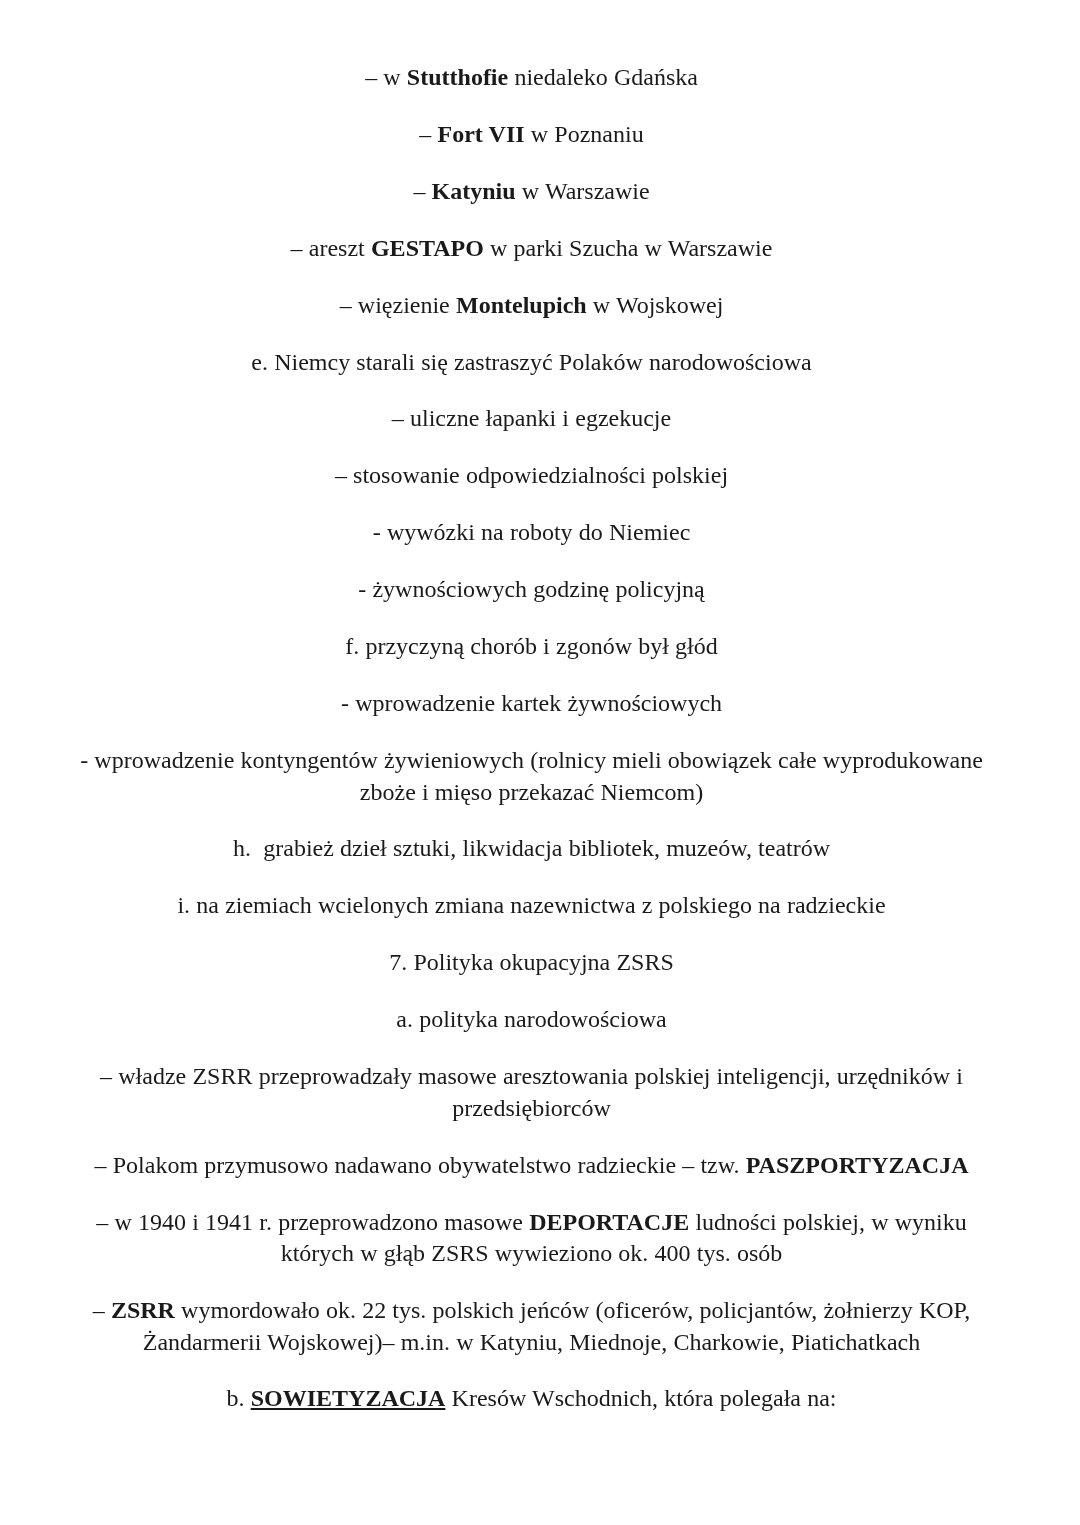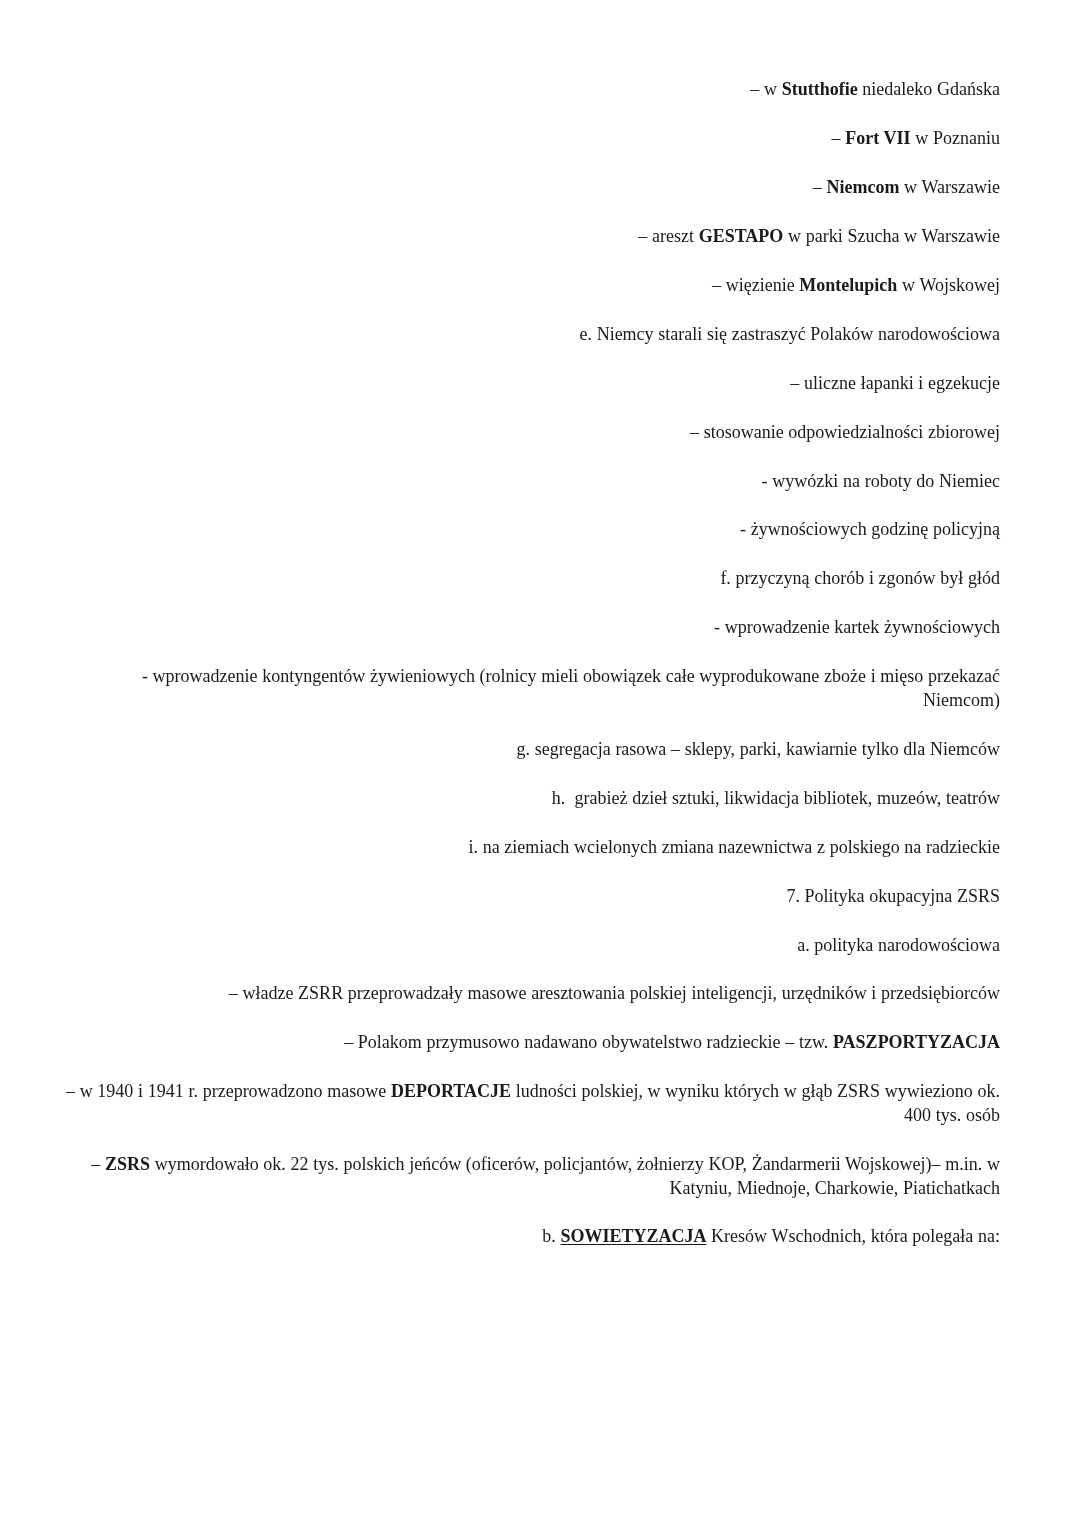--- a/index.html
+++ b/index.html
@@ -20,24 +20,24 @@
     min-height: 1525px;
     box-sizing: border-box;
     padding: 62px 78px 60px 63px;
     background: #ffffff;
   }
   .doc-body {
     width: 937px;
   }
   
   .para {
-    font-size: 18px;
+    font-size: 24px;
     line-height: 1.33;
-    margin: 16px 0 25px 0;
-    text-align: right;
+    margin: 0 0 25px 0;
+    text-align: center;
     white-space: pre-wrap;
     word-spacing: 0.2px;
   }
   .para:last-child {
     margin-bottom: 0;
   }
   
   .para.wrapped {
     line-height: 1.32;
   }
@@ -51,35 +51,34 @@
   }
 </style>
 </head>
 <body>
 
 <div class="page">
   <div class="doc-body" id="doc-body">
 
   <p class="para"><span>– w </span><b>Stutthofie</b><span> niedaleko Gdańska</span></p>
       <p class="para"><span>– </span><b>Fort VII</b><span> w Poznaniu</span></p>
-      <p class="para"><span>– </span><b>Niemcom</b><span> w Warszawie</span></p>
+      <p class="para"><span>– </span><b>Katyniu</b><span> w Warszawie</span></p>
       <p class="para"><span>– areszt </span><b>GESTAPO</b><span> w parki Szucha w Warszawie</span></p>
       <p class="para"><span>– więzienie </span><b>Montelupich</b><span> w Wojskowej</span></p>
       <p class="para"><span>e. Niemcy starali się zastraszyć Polaków narodowościowa</span></p>
       <p class="para"><span>– uliczne łapanki i egzekucje</span></p>
-      <p class="para"><span>– stosowanie odpowiedzialności zbiorowej</span></p>
+      <p class="para"><span>– stosowanie odpowiedzialności polskiej</span></p>
       <p class="para"><span>- wywózki na roboty do Niemiec</span></p>
       <p class="para"><span>- żywnościowych godzinę policyjną</span></p>
       <p class="para"><span>f. przyczyną chorób i zgonów był głód</span></p>
       <p class="para"><span>- wprowadzenie kartek żywnościowych</span></p>
       <p class="para wrapped"><span>- wprowadzenie kontyngentów żywieniowych (rolnicy mieli obowiązek całe wyprodukowane zboże i mięso przekazać Niemcom)</span></p>
-      <p class="para"><span>g. segregacja rasowa – sklepy, parki, kawiarnie tylko dla Niemców</span></p>
       <p class="para"><span>h.  grabież dzieł sztuki, likwidacja bibliotek, muzeów, teatrów</span></p>
       <p class="para"><span>i. na ziemiach wcielonych zmiana nazewnictwa z polskiego na radzieckie</span></p>
       <p class="para"><span>7. Polityka okupacyjna ZSRS</span></p>
       <p class="para"><span>a. polityka narodowościowa</span></p>
       <p class="para"><span>– władze ZSRR przeprowadzały masowe aresztowania polskiej inteligencji, urzędników i przedsiębiorców</span></p>
       <p class="para"><span>– Polakom przymusowo nadawano obywatelstwo radzieckie – tzw. </span><b>PASZPORTYZACJA</b></p>
       <p class="para wrapped"><span>– w 1940 i 1941 r. przeprowadzono masowe </span><b>DEPORTACJE</b><span> ludności polskiej, w wyniku których w głąb ZSRS wywieziono ok. 400 tys. osób</span></p>
-      <p class="para wrapped"><span>– </span><b>ZSRS</b><span> wymordowało ok. 22 tys. polskich jeńców (oficerów, policjantów, żołnierzy KOP, Żandarmerii Wojskowej)– m.in. w Katyniu, Miednoje, Charkowie, Piatichatkach</span></p>
+      <p class="para wrapped"><span>– </span><b>ZSRR</b><span> wymordowało ok. 22 tys. polskich jeńców (oficerów, policjantów, żołnierzy KOP, Żandarmerii Wojskowej)– m.in. w Katyniu, Miednoje, Charkowie, Piatichatkach</span></p>
       <p class="para"><span>b. </span><span class="bu">SOWIETYZACJA</span><span> Kresów Wschodnich, która polegała na:</span></p>
     </div>
 </div>
 
 </body></html>

